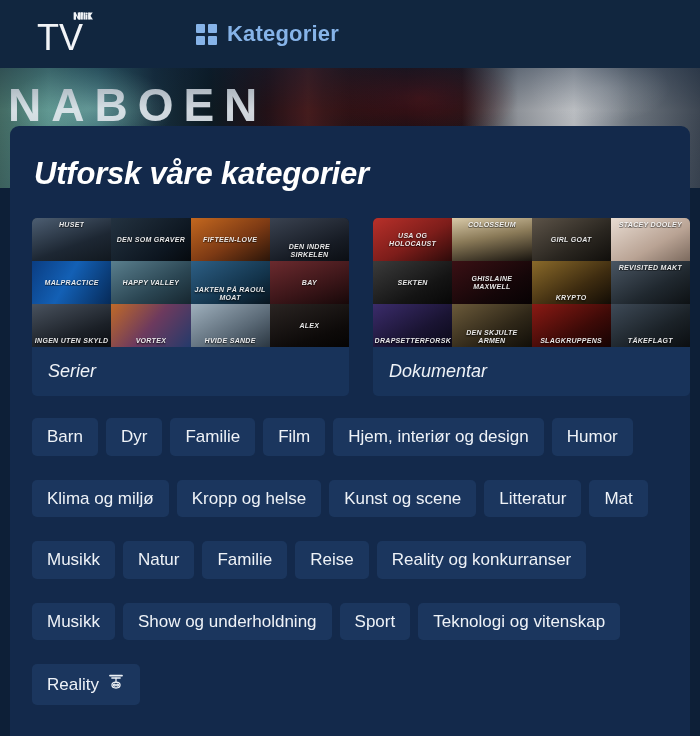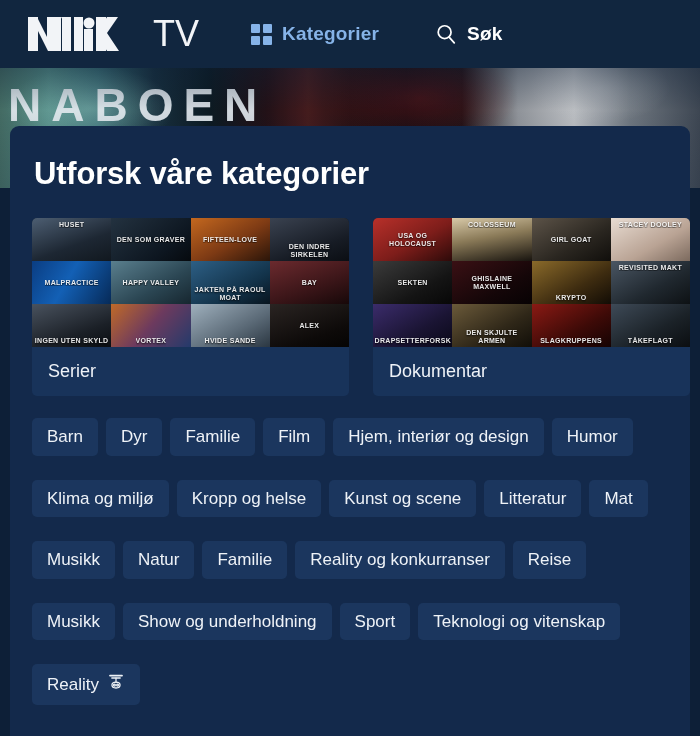--- a/index.html
+++ b/index.html
@@ -22,23 +22,23 @@
     top: 0; left: 0;
     width: 700px;
     height: 68px;
     background: #11263f;
     display: flex;
     align-items: center;
     z-index: 40;
   }
   .logo-wrap {
     display: flex;
-    align-items: center;
     margin-left: 28px;
     height: 44px;
+    flex-direction: column;
   }
   .nrk-mark { display: block; }
   .tv-word {
     font-size: 36px;
     font-weight: 400;
     letter-spacing: 0px;
     color: #f2f4f7;
     margin-left: 9px;
     line-height: 1;
     font-family: "Liberation Sans", sans-serif;
@@ -52,21 +52,21 @@
   }
   .nav-item {
     display: flex;
     align-items: center;
     gap: 10px;
     padding: 6px 10px;
     cursor: pointer;
     margin-right: 36px;
   }
   .nav-label {
-    font-size: 19px;
+    font-size: 22px;
     font-weight: bold;
     color: #ffffff;
     letter-spacing: .2px;
     white-space: nowrap;
   }
   .nav-item.active .nav-label { color: #86b3e8; }
 
   .icon-grid {
     display: grid;
     grid-template-columns: 9px 9px;
@@ -141,27 +141,29 @@
     z-index: 20;
     overflow: hidden;
   }
 
   .panel-heading {
     font-size: 31px;
     font-weight: bold;
     color: #ffffff;
     margin: 30px 0 0 24px;
     letter-spacing: -.2px;
+    font-style: italic;
   }
 
   
   .cards {
     display: flex;
     gap: 24px;
     margin: 26px 0 0 22px;
+    font-style: italic;
   }
   .card {
     width: 320px;
     background: #18335a;
     border-radius: 5px;
     overflow: hidden;
     cursor: pointer;
   }
   .card-thumbs {
     display: grid;
@@ -258,27 +260,20 @@
     <div class="nav-item active">
       <span class="icon-grid">
         <i></i>
           <i></i>
           <i></i>
           <i></i>
       </span>
       <span class="nav-label">Kategorier</span>
     </div>
 
-    <div class="nav-item">
-      <svg class="icon-search" viewBox="0 0 24 24" fill="none" stroke="#ffffff" stroke-width="1.9">
-        <circle cx="10.5" cy="10" r="7"></circle>
-        <line x1="15.4" y1="15.4" x2="21" y2="21.6" stroke-linecap="round"></line>
-      </svg>
-      <span class="nav-label">Søk</span>
-    </div>
 
 
   </div>
 </div>
 
 <div class="hero">
   <div class="hero-img"></div>
   <div class="hero-title">NABOEN</div>
   <div class="hero-fade"></div>
 </div>
@@ -412,24 +407,24 @@
       <div class="chip">
         <span>Musikk</span>
       </div>
       <div class="chip">
         <span>Natur</span>
       </div>
       <div class="chip">
         <span>Familie</span>
       </div>
       <div class="chip">
+        <span>Reise</span>
+      </div>
+      <div class="chip">
         <span>Reality og konkurranser</span>
-      </div>
-      <div class="chip">
-        <span>Reise</span>
       </div>
       <div class="chip">
         <span>Musikk</span>
       </div>
       <div class="chip">
         <span>Show og underholdning</span>
       </div>
       <div class="chip">
         <span>Sport</span>
       </div>

